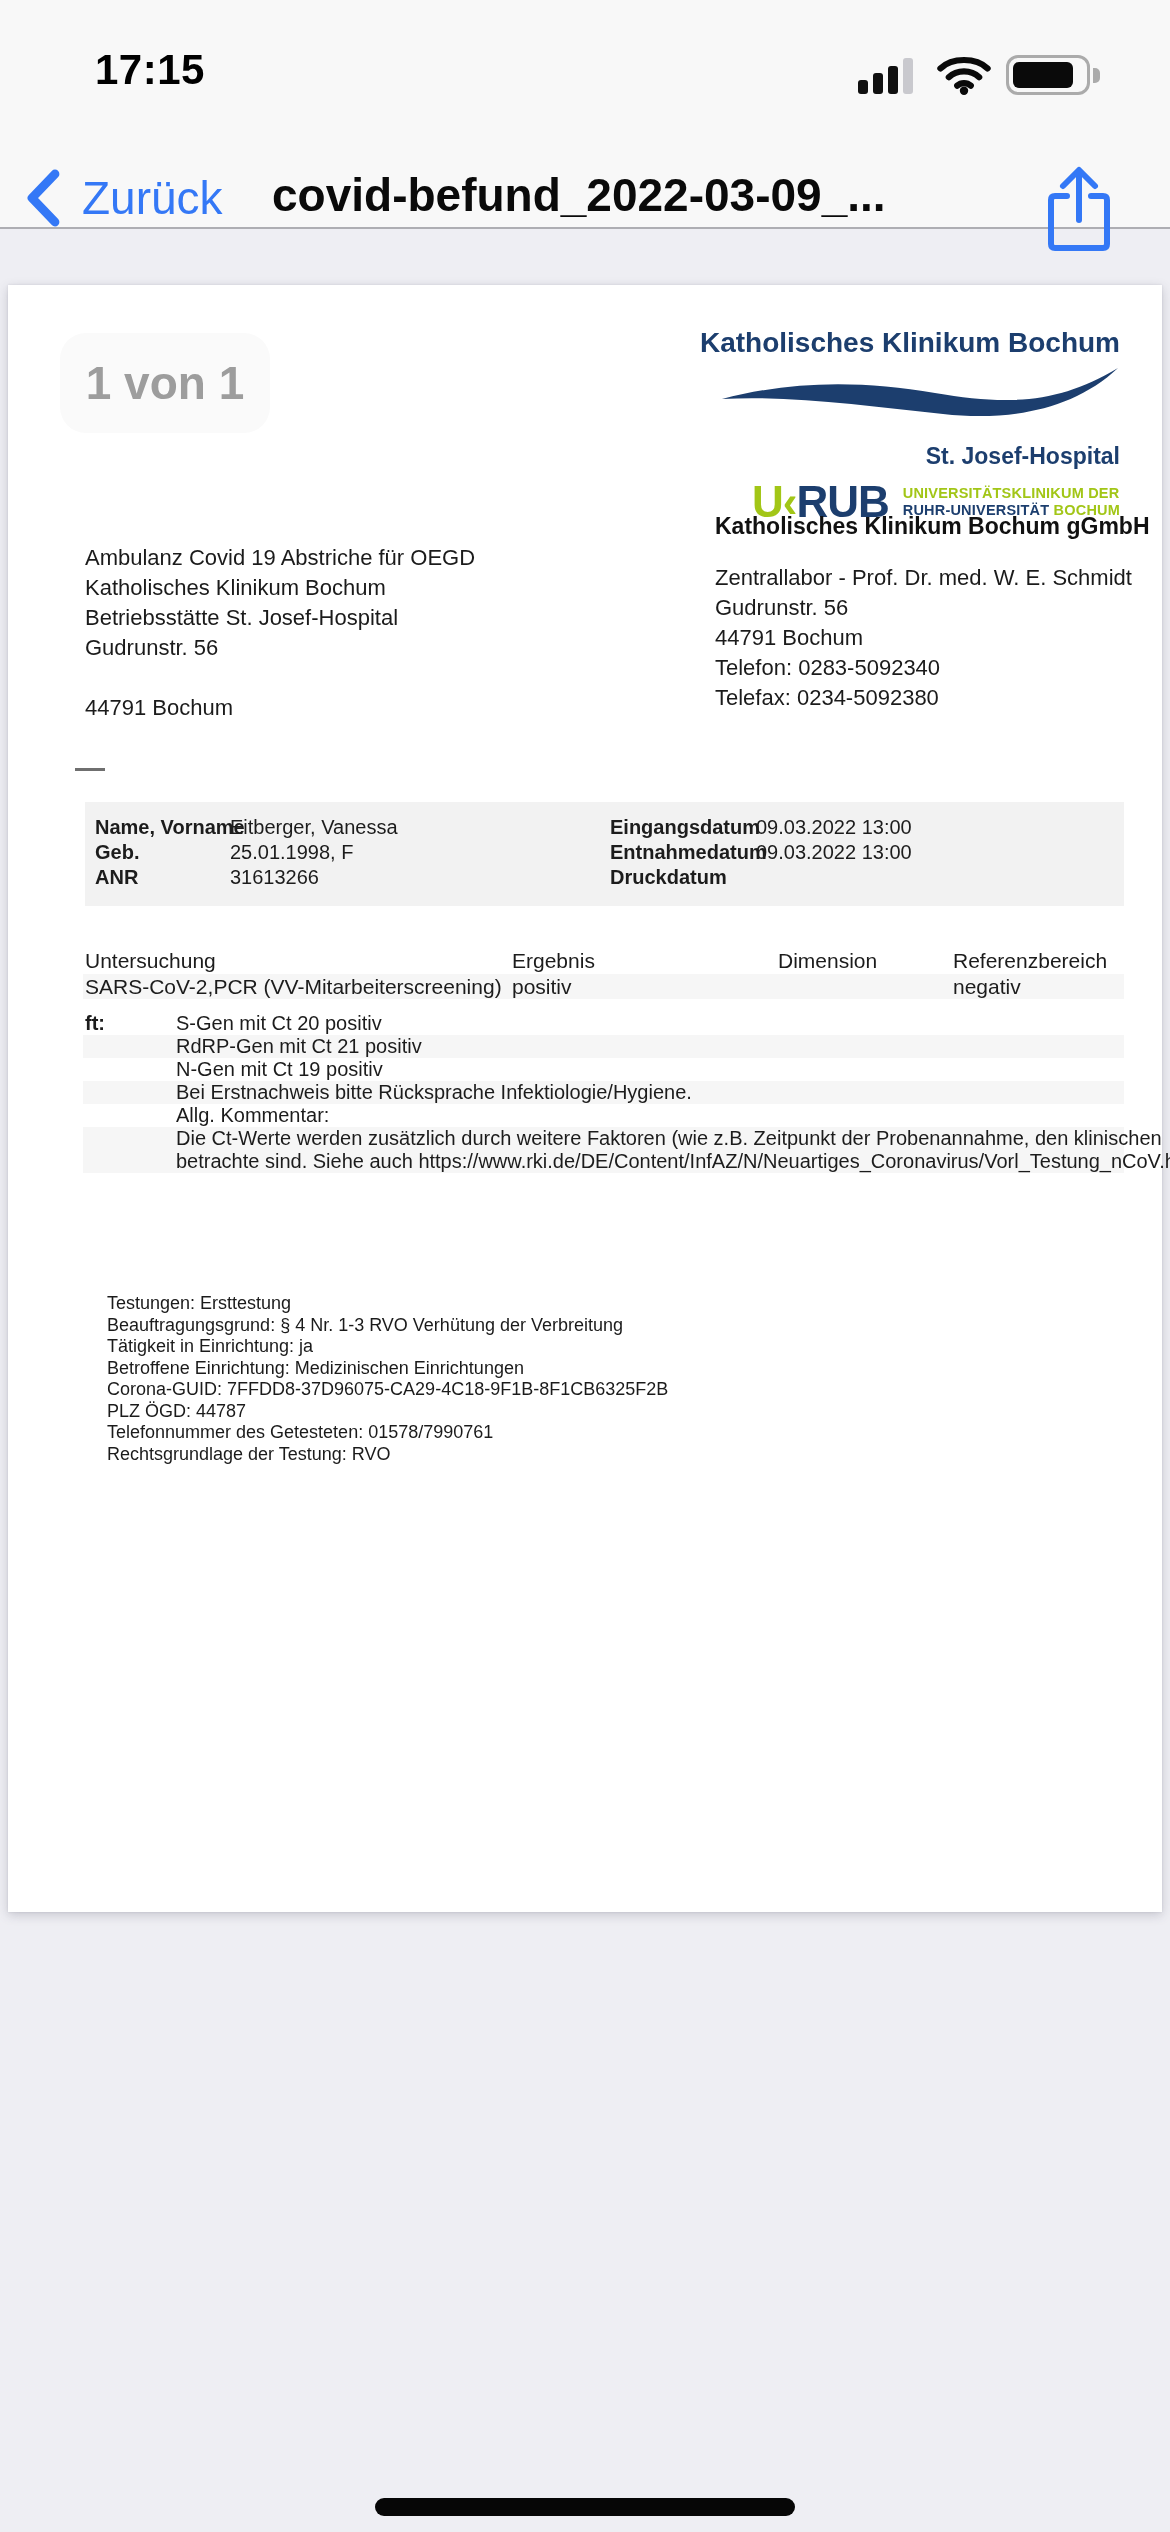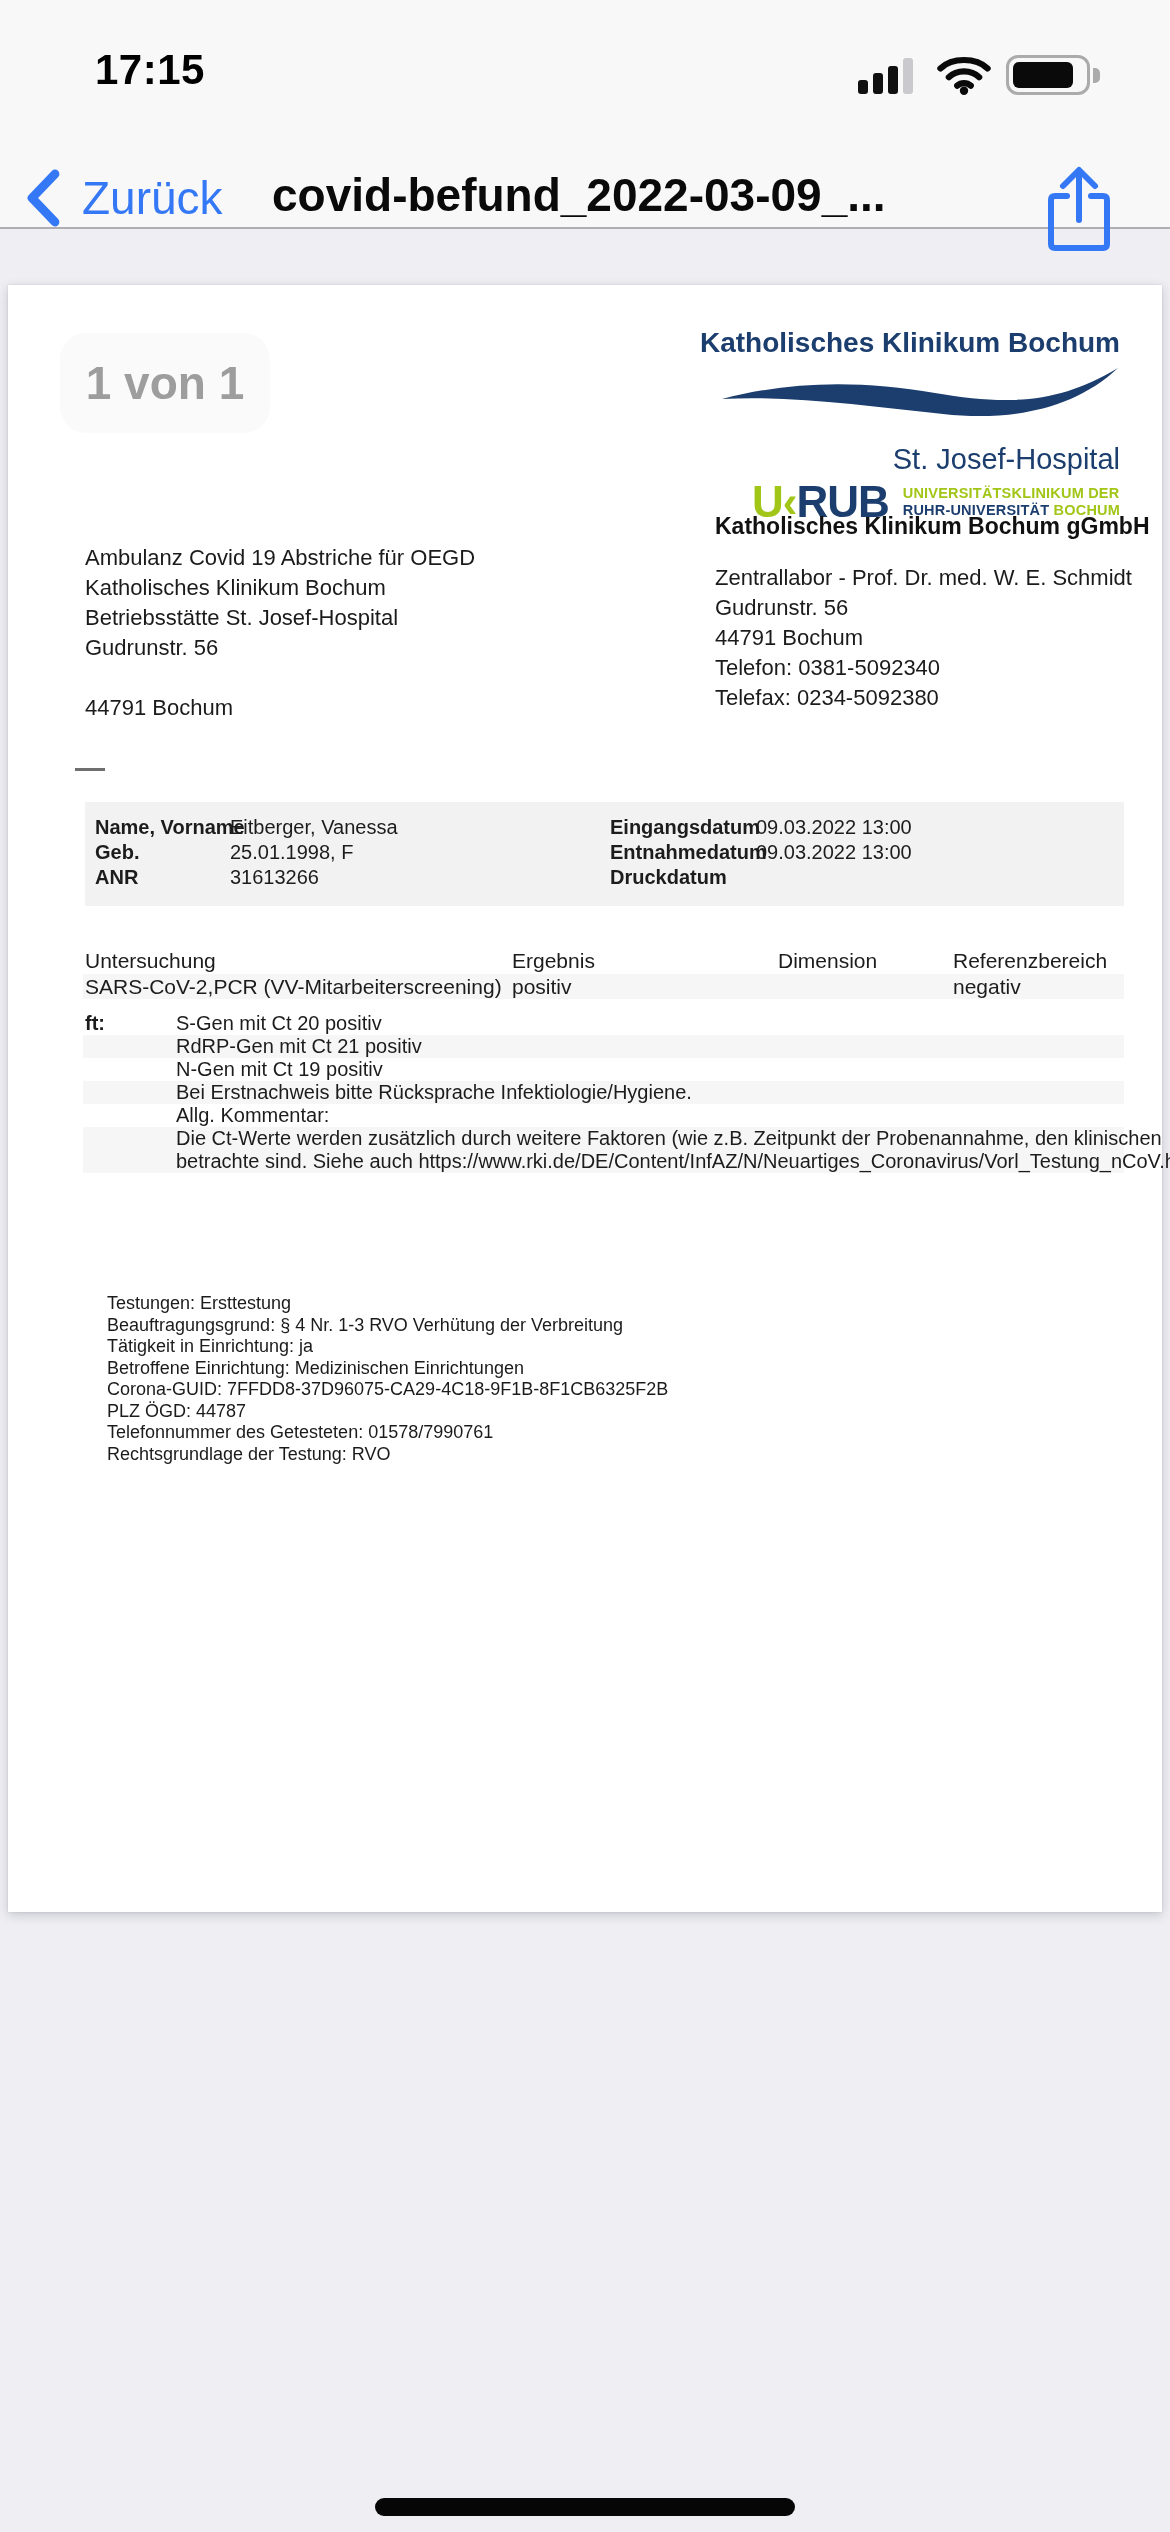--- a/index.html
+++ b/index.html
@@ -68,21 +68,21 @@
   }
 
   
   .logo-brand {
     position:absolute; top:42px; right:42px; width:560px;
     text-align:right; font-size:28px; font-weight:700; color:#1C3E6E;
   }
   .logo-swoosh { position:absolute; top:80px; right:42px; }
   .logo-hospital {
     position:absolute; top:158px; right:42px;
-    font-size:29px; font-weight:400; color:#1C3E6E;
+    font-size:23px; font-weight:700; color:#1C3E6E;
   }
   .logo-ukrub {
     position:absolute; top:192px; right:42px; width:436px;
     display:flex; align-items:center; justify-content:flex-end; gap:14px;
   }
   .ukrub-word { font-size:44px; font-weight:700; letter-spacing:-1px; white-space:nowrap; }
   .ukrub-u { color:#A2C617; }
   .ukrub-k { color:#A2C617; font-weight:700; }
   .ukrub-rub { color:#1C3E6E; }
   .ukrub-uni { font-size:14.5px; font-weight:700; line-height:17px; text-align:left; letter-spacing:0.2px; }
@@ -222,21 +222,21 @@
     <div class="addr-line">Betriebsstätte St. Josef-Hospital</div>
     <div class="addr-line">Gudrunstr. 56</div>
     <div class="addr-line"></div>
     <div class="addr-line">44791 Bochum</div>
   </div>
 
   <div class="recipient-block addr-block">
     <div class="addr-line">Zentrallabor - Prof. Dr. med. W. E. Schmidt</div>
     <div class="addr-line">Gudrunstr. 56</div>
     <div class="addr-line">44791 Bochum</div>
-    <div class="addr-line">Telefon: 0381-5092340</div>
+    <div class="addr-line">Telefon: 0283-5092340</div>
     <div class="addr-line">Telefax: 0234-5092380</div>
   </div>
 
   <div class="fold-mark"></div>
 
   <div class="patient-box">
     <div class="p-rows">
       <div class="p-row">
         <span class="p-cell p-label">Name, Vorname</span>
         <span class="p-cell p-value">Eitberger, Vanessa</span>

